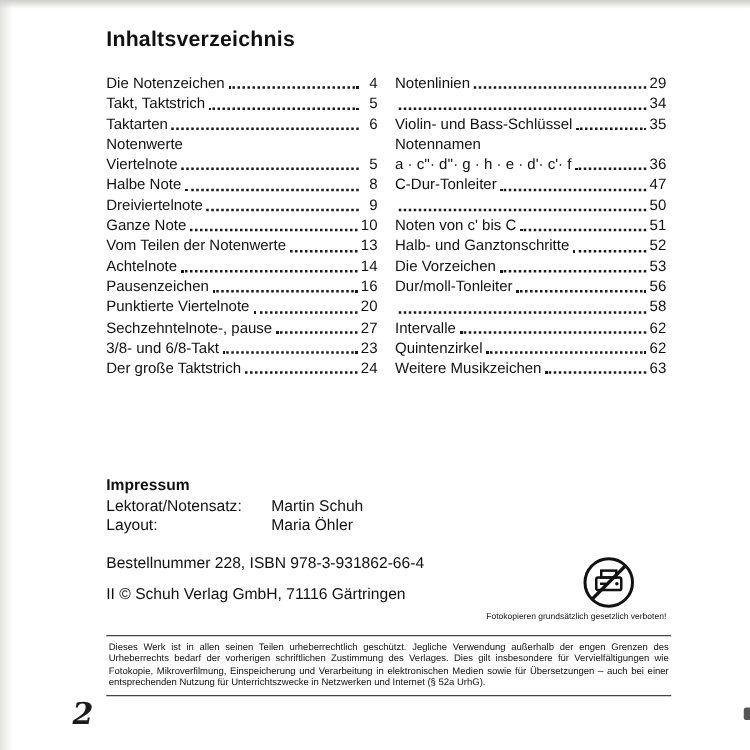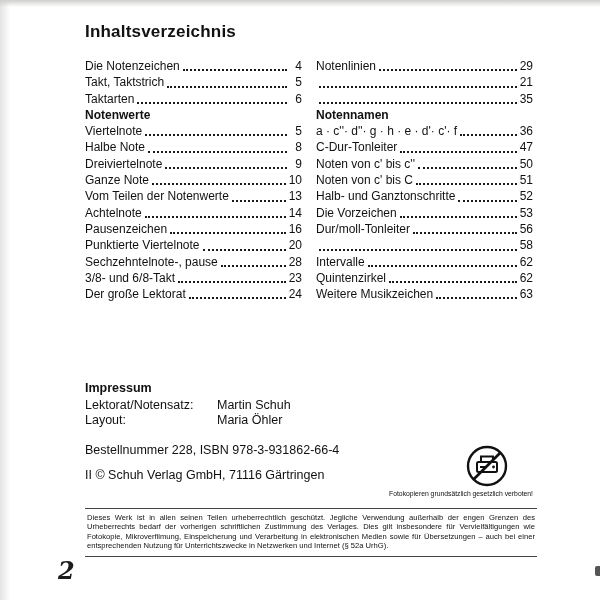--- a/index.html
+++ b/index.html
@@ -33,21 +33,21 @@
     white-space:nowrap;
   }
   .toc-label{flex:0 0 auto;}
   .dots{
     flex:1 1 auto;
     border-bottom:2px dotted #1a1a1a;
     margin:0 3px 3px 3px;
     min-width:6px;
   }
   .toc-page{flex:0 0 auto;text-align:right;min-width:12px;}
-  .header-row{font-weight:700;}
+  .header-row{font-weight:400;}
   
   .impressum{position:absolute;left:85px;top:381px;font-size:12.5px;line-height:15px;}
   .impressum-heading{font-weight:700;margin-bottom:2px;}
   .imp-row{display:flex;}
   .imp-label{width:132px;flex:0 0 auto;}
   .bestellnummer{position:absolute;left:85px;top:443px;font-size:12.5px;text-align:center;}
   .copyright{position:absolute;left:85px;top:468px;font-size:12.5px;line-height:15.5px;text-align:right;}
   
   .nocopy{
     position:absolute;left:330px;top:444px;width:203px;
@@ -151,49 +151,50 @@
 
         <div class="toc-row">
           <span class="toc-label">Punktierte Viertelnote</span>
           <span class="dots"></span>
           <span class="toc-page">20</span>
         </div>
 
         <div class="toc-row">
           <span class="toc-label">Sechzehntelnote-, pause</span>
           <span class="dots"></span>
-          <span class="toc-page">28</span>
+          <span class="toc-page">27</span>
         </div>
 
         <div class="toc-row">
           <span class="toc-label">3/8- und 6/8-Takt</span>
           <span class="dots"></span>
           <span class="toc-page">23</span>
         </div>
 
         <div class="toc-row">
-          <span class="toc-label">Der große Lektorat</span>
+          <span class="toc-label">Der große Taktstrich</span>
           <span class="dots"></span>
           <span class="toc-page">24</span>
         </div>
       </div>
     <div class="toc-col">
 
         <div class="toc-row">
           <span class="toc-label">Notenlinien</span>
           <span class="dots"></span>
           <span class="toc-page">29</span>
         </div>
 
         <div class="toc-row">
           <span class="dots"></span>
-          <span class="toc-page">21</span>
-        </div>
-
-        <div class="toc-row">
+          <span class="toc-page">34</span>
+        </div>
+
+        <div class="toc-row">
+          <span class="toc-label">Violin- und Bass-Schlüssel</span>
           <span class="dots"></span>
           <span class="toc-page">35</span>
         </div>
 
         <div class="toc-row header-row">
           <span class="toc-label">Notennamen</span>
 
         </div>
 
         <div class="toc-row">
@@ -202,21 +203,20 @@
           <span class="toc-page">36</span>
         </div>
 
         <div class="toc-row">
           <span class="toc-label">C-Dur-Tonleiter</span>
           <span class="dots"></span>
           <span class="toc-page">47</span>
         </div>
 
         <div class="toc-row">
-          <span class="toc-label">Noten von c' bis c''</span>
           <span class="dots"></span>
           <span class="toc-page">50</span>
         </div>
 
         <div class="toc-row">
           <span class="toc-label">Noten von c' bis C</span>
           <span class="dots"></span>
           <span class="toc-page">51</span>
         </div>
 

